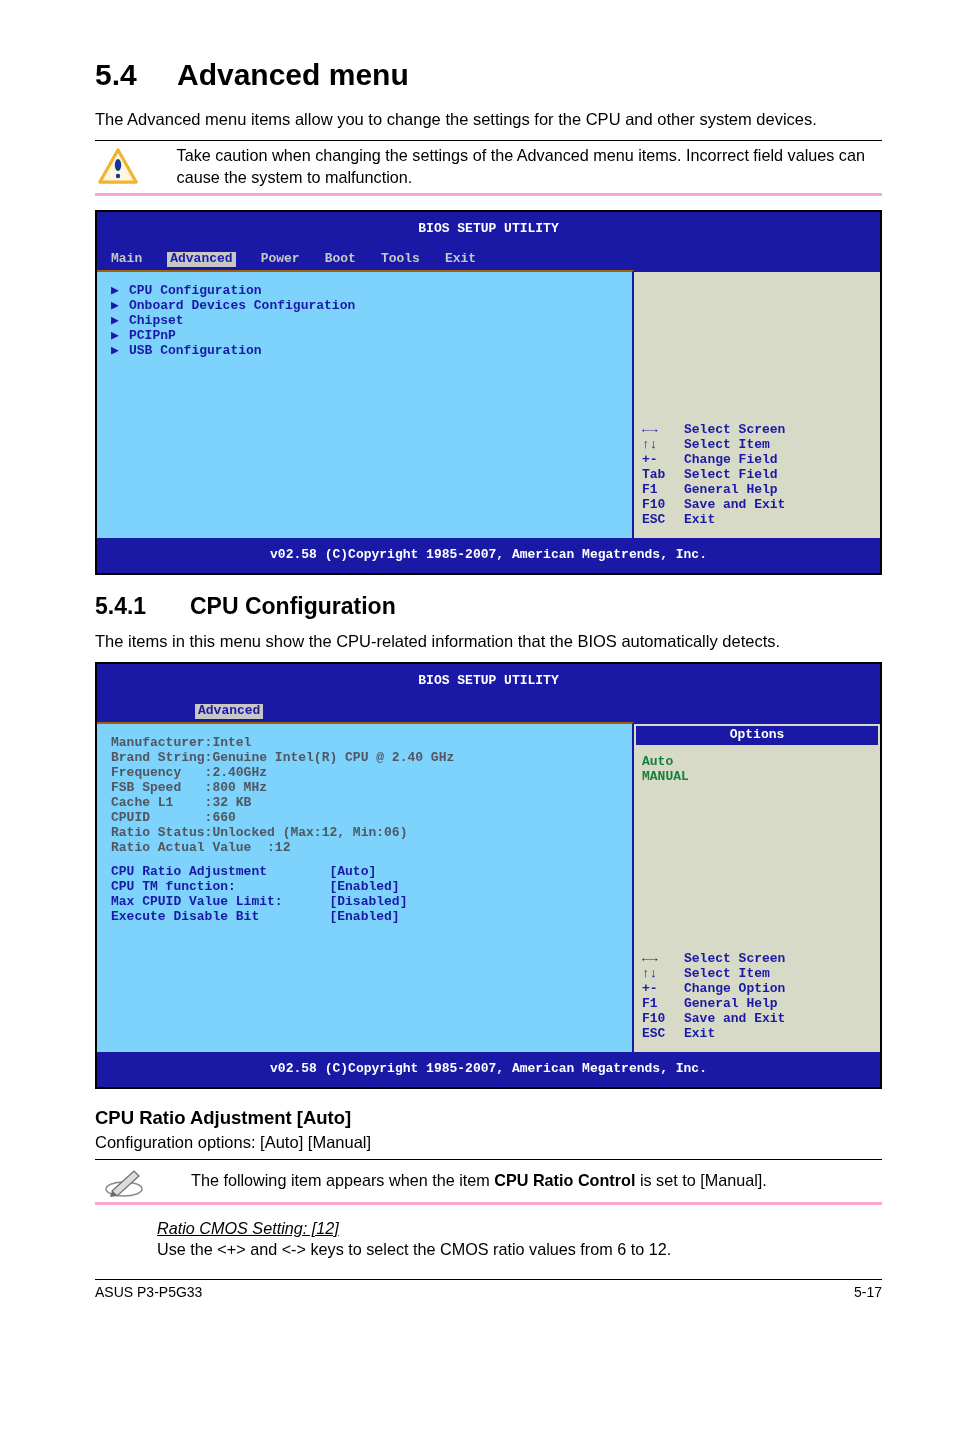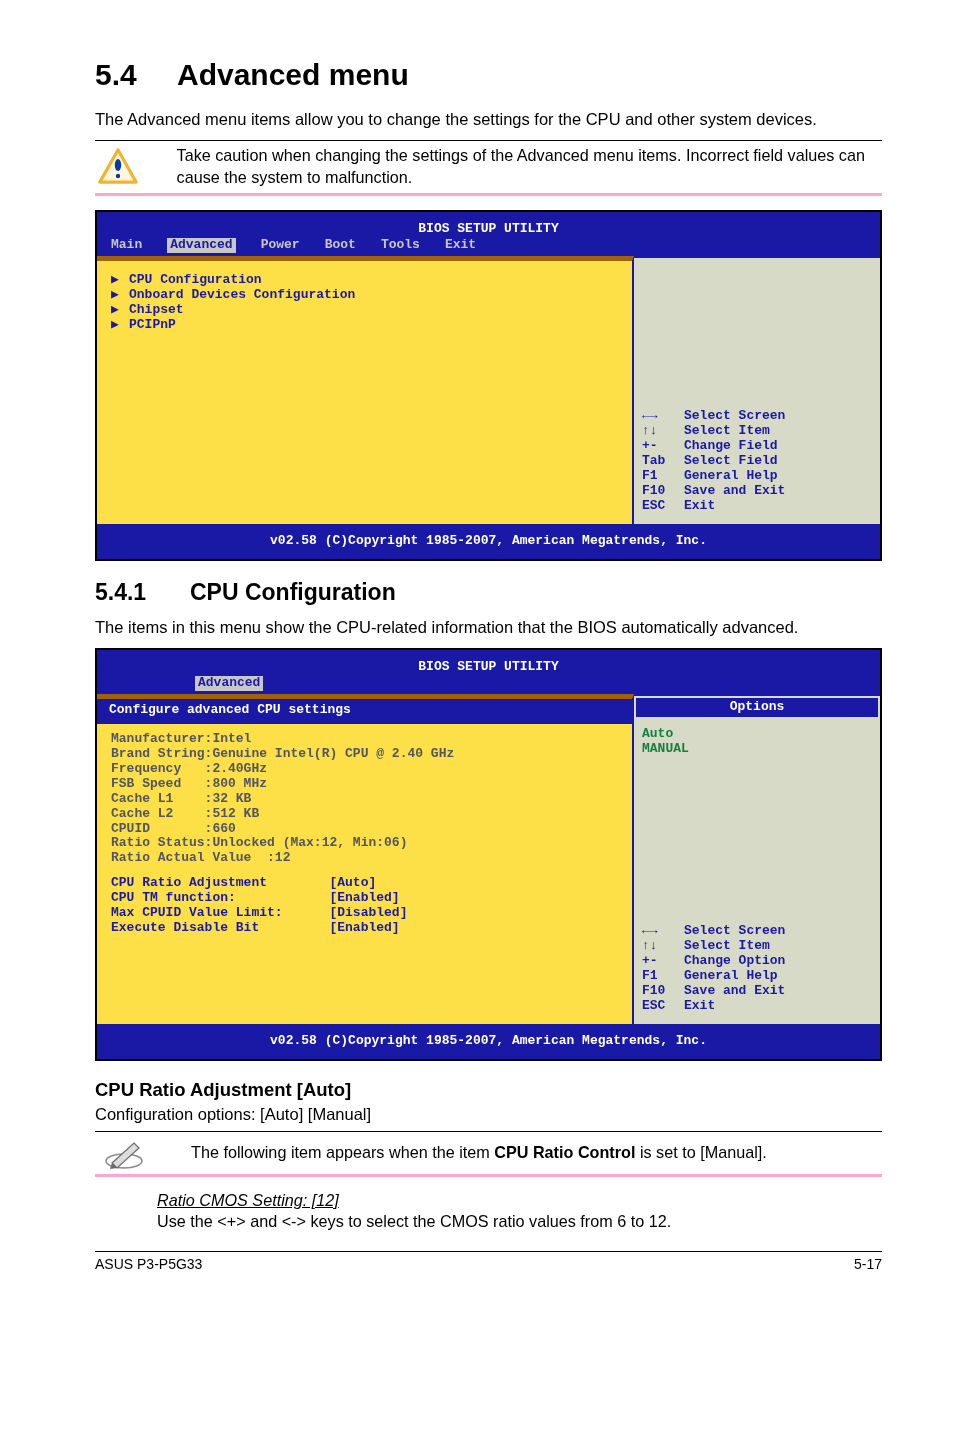--- a/index.html
+++ b/index.html
@@ -53,37 +53,37 @@
     background: #1919a6;
     color: #fff;
     padding: 10px 0 1px 0;
     letter-spacing: 0;
   }
   .bios-menubar {
     display: flex;
     gap: 25px;
     padding: 0 14px 3px 14px;
   }
-  .bios-menubar span { color: #c7c7c7; }
+  .bios-menubar span { color: #c7c7c7; margin-top: 14px; }
   .bios-menubar .selected {
     background: #c7c7c7;
     color: #1919a6;
     padding: 0 3px;
   }
   .bios-body {
     display: flex;
     min-height: 268px;
   }
   .bios-left {
     flex: 1;
-    background: #fde047;
+    background: #7dd3fc;
     padding: 12px 14px 12px 14px;
     color: #1919a6;
     border-right: 2px solid #1919a6;
-    border-top: 5px solid #a16207;
+    border-top: 2px solid #a16207;
   }
   .bios-right {
     width: 230px;
     background: #d7dac7;
     color: #1919a6;
     border-top: 2px solid #1919a6;
     padding: 10px 8px 10px 8px;
     display:flex;
     flex-direction:column;
   }
@@ -191,20 +191,21 @@
         <span>Boot</span>
         <span>Tools</span>
         <span>Exit</span>
       </div>
     <div class="bios-body">
       <div class="bios-left" id="bios1-left">
           <div class="row"><span class="arrow">▶</span>CPU Configuration</div>
           <div class="row"><span class="arrow">▶</span>Onboard Devices Configuration</div>
           <div class="row"><span class="arrow">▶</span>Chipset</div>
           <div class="row"><span class="arrow">▶</span>PCIPnP</div>
+          <div class="row"><span class="arrow">▶</span>USB Configuration</div>
         </div>
       <div class="bios-right">
         <div class="nav-block" id="bios1-nav">
             <div class="nav-row">
               <span class="nav-key">←→</span>
               <span class="nav-desc">Select Screen</span>
             </div>
             <div class="nav-row">
               <span class="nav-key">↑↓</span>
               <span class="nav-desc">Select Item</span>
@@ -232,37 +233,35 @@
           </div>
       </div>
     </div>
     <div class="bios-footer">v02.58 (C)Copyright 1985-2007, American Megatrends, Inc.</div>
   </div>
 
   <h2 class="subsection">
     <span class="num">5.4.1</span><span>CPU Configuration</span>
   </h2>
 
-  <p class="body">The items in this menu show the CPU-related information that the BIOS automatically advanced.</p>
+  <p class="body">The items in this menu show the CPU-related information that the BIOS automatically detects.</p>
 
   <div class="bios-window">
     <div class="bios-titlebar">BIOS SETUP UTILITY</div>
     <div class="bios-menubar" style="padding-left:98px;">
       <span class="selected">Advanced</span>
     </div>
     <div class="bios-body" style="min-height:330px;">
       <div class="bios-left dark-sub">
-        <div class="subtitle" style="color:#fff;">Configure advanced CPU settings</div>
         <div id="bios2-info">
             <div class="kv-row">Manufacturer:Intel</div>
             <div class="kv-row">Brand String:Genuine Intel(R) CPU @ 2.40 GHz</div>
             <div class="kv-row">Frequency   :2.40GHz</div>
             <div class="kv-row">FSB Speed   :800 MHz</div>
             <div class="kv-row">Cache L1    :32 KB</div>
-            <div class="kv-row">Cache L2    :512 KB</div>
             <div class="kv-row">CPUID       :660</div>
             <div class="kv-row">Ratio Status:Unlocked (Max:12, Min:06)</div>
             <div class="kv-row">Ratio Actual Value  :12</div>
           </div>
         <div style="height:10px;"></div>
         <div id="bios2-settings">
             <div class="kv-row blue">CPU Ratio Adjustment        [Auto]</div>
             <div class="kv-row blue">CPU TM function:            [Enabled]</div>
             <div class="kv-row blue">Max CPUID Value Limit:      [Disabled]</div>
             <div class="kv-row blue">Execute Disable Bit         [Enabled]</div>

